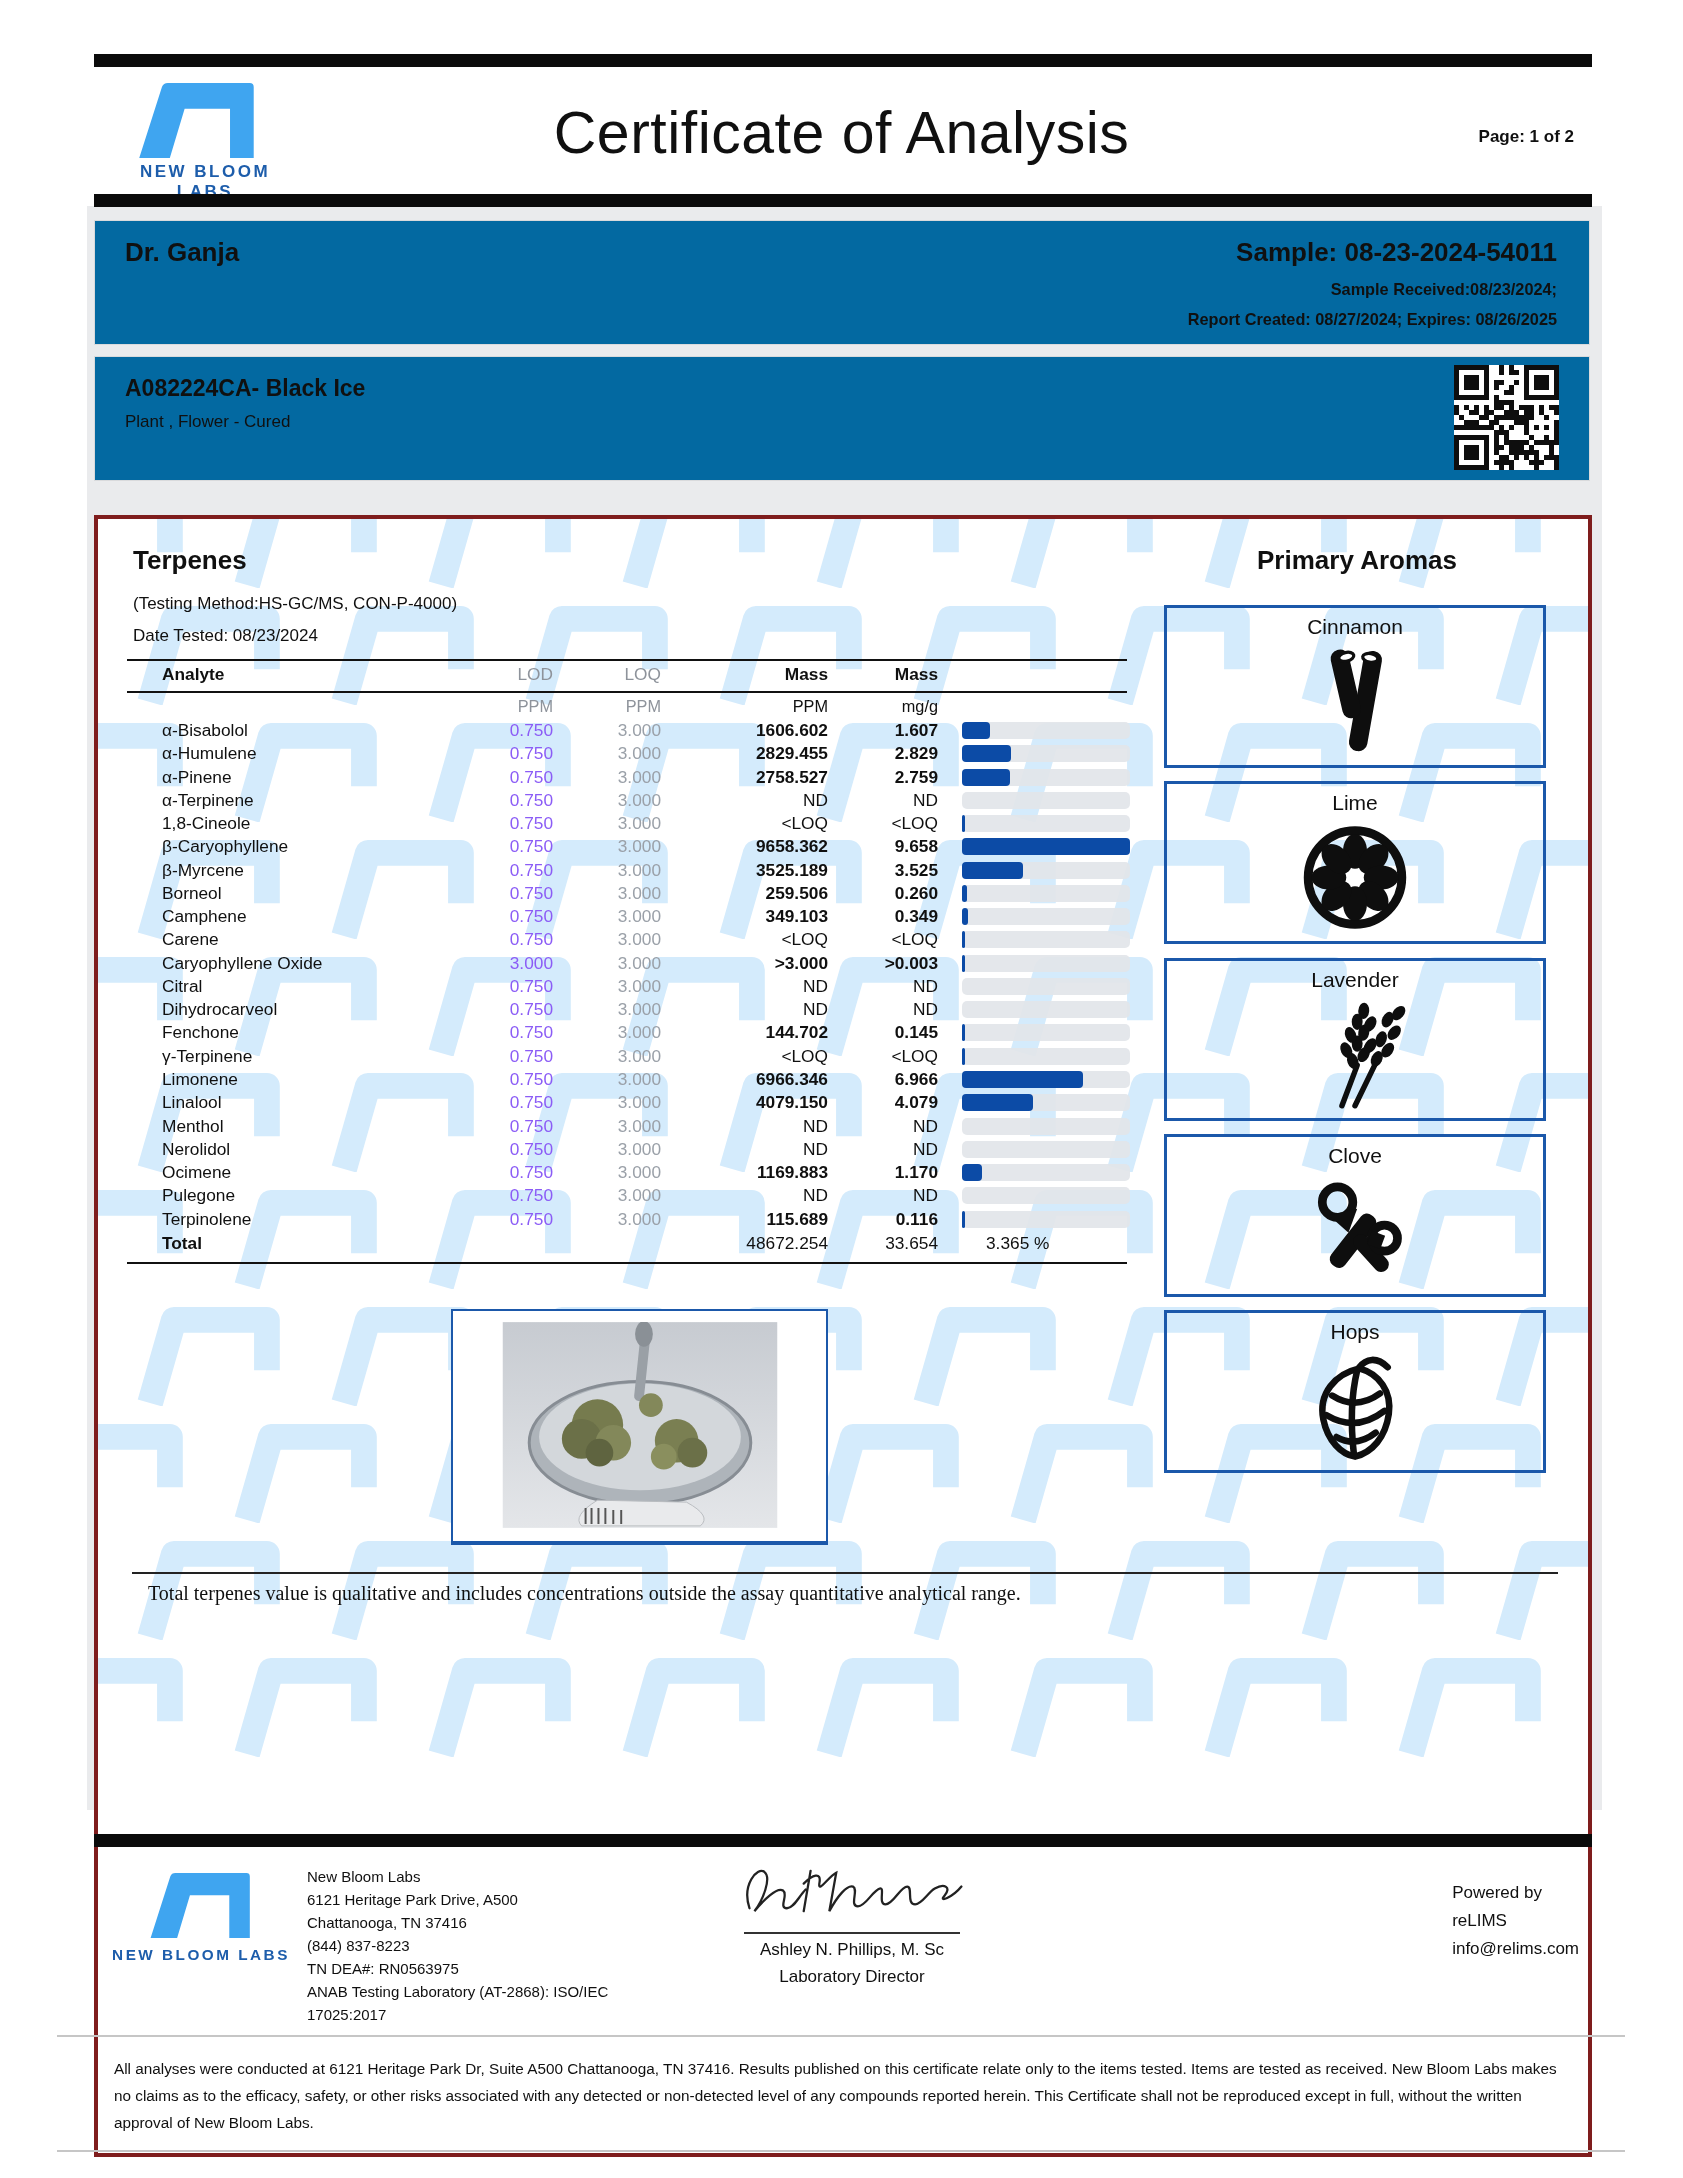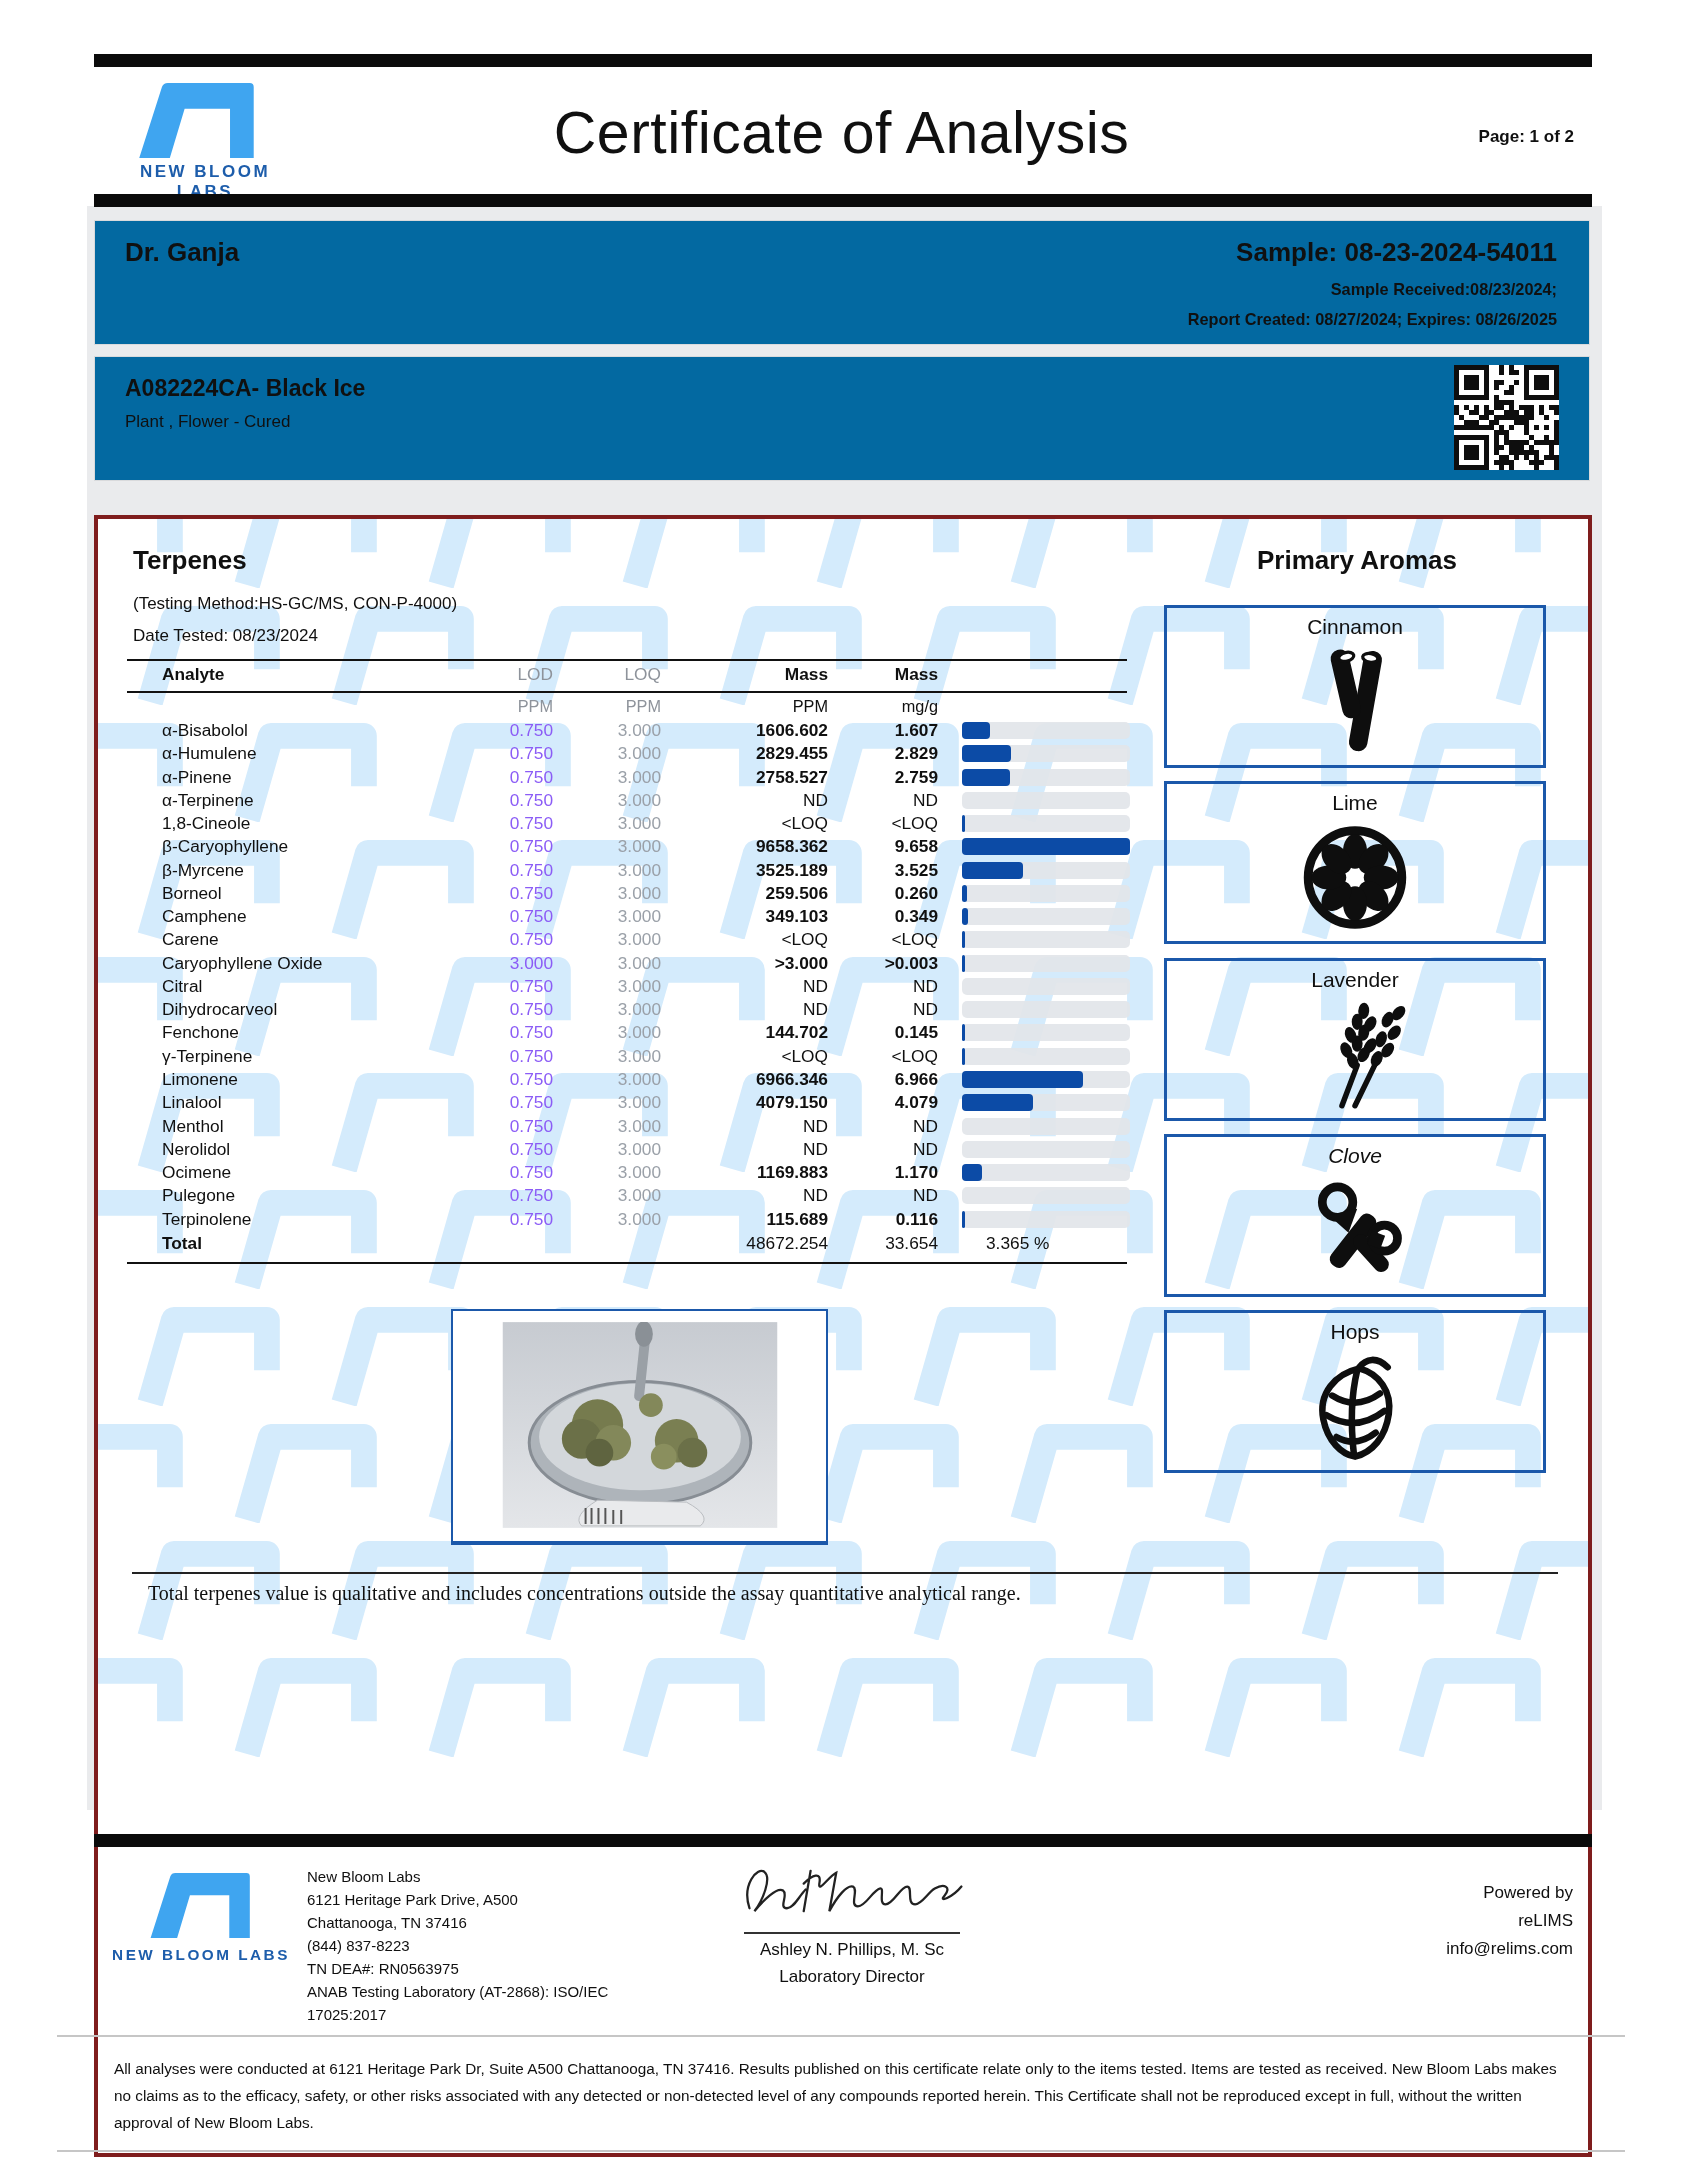--- a/index.html
+++ b/index.html
@@ -55,21 +55,21 @@
   .aicon svg{width:100%;height:100%;}
   
   .photobox{position:absolute;left:353px;top:790px;width:377px;height:236px;background:#fff;
             border:2px solid #1b58aa;border-bottom-width:4px;box-sizing:border-box;}
   .photo{position:absolute;left:50%;top:11px;transform:translateX(-50%);width:275px;height:206px;}
   
   .faddr{position:absolute;left:307px;top:1865px;font-size:15px;line-height:23px;}
   .fsig{position:absolute;left:728px;top:1857px;width:248px;text-align:center;}
   .sigline{width:216px;height:1.5px;background:#333;margin:2px auto 6px auto;}
   .signer{font-size:17px;}
-  .fpow{position:absolute;right:110px;top:1879px;text-align:right;font-size:17px;line-height:28px;}
+  .fpow{position:absolute;right:104px;top:1879px;text-align:left;font-size:17px;line-height:28px;}
   .hr{position:absolute;left:57px;width:1568px;height:1.5px;background:#c6c6c6;}
   .disclaimer{position:absolute;left:114px;top:2055px;width:1459px;font-size:15.3px;line-height:27px;}
   .qr{position:absolute;right:30px;top:8px;width:105px;height:105px;}
 </style>
 </head>
 <body>
 
 <div class="page">
 
   <div class="graycol"></div>
@@ -814,21 +814,21 @@
                   <ellipse cx="64" cy="22" rx="5" ry="7.5" fill="#0e0e0e" transform="rotate(30 64 22)"></ellipse>
                   <ellipse cx="58" cy="10" rx="5" ry="7.5" fill="#0e0e0e" transform="rotate(5 58 10)"></ellipse>
                   <ellipse cx="70" cy="54" rx="5" ry="7.5" fill="#0e0e0e" transform="rotate(25 70 54)"></ellipse>
                   <ellipse cx="80" cy="46" rx="5" ry="7.5" fill="#0e0e0e" transform="rotate(35 80 46)"></ellipse>
                   <ellipse cx="74" cy="36" rx="5" ry="7.5" fill="#0e0e0e" transform="rotate(20 74 36)"></ellipse>
                   <ellipse cx="86" cy="30" rx="5" ry="7.5" fill="#0e0e0e" transform="rotate(40 86 30)"></ellipse>
                   <ellipse cx="80" cy="18" rx="5" ry="7.5" fill="#0e0e0e" transform="rotate(25 80 18)"></ellipse>
                   <ellipse cx="90" cy="12" rx="5" ry="7.5" fill="#0e0e0e" transform="rotate(40 90 12)"></ellipse>
                 </svg></div>
             </div>
-            <div class="abox" style="top: 615px; font-style: italic;">
+            <div class="abox" style="top: 615px;">
               <div class="albl">Clove</div>
               <div class="aicon"><svg viewBox="0 0 100 100">
                   <g transform="rotate(38 48 58)">
                     <rect x="41" y="30" width="16" height="58" rx="7" fill="#0e0e0e"></rect>
                   </g>
                   <circle cx="34" cy="24" r="14" fill="none" stroke="#0e0e0e" stroke-width="8"></circle>
                   <path d="M26,36 L52,30 L44,52 Z" fill="#0e0e0e"></path>
                   <g transform="rotate(-42 64 70)">
                     <rect x="57" y="50" width="14" height="42" rx="7" fill="#0e0e0e"></rect>
                   </g>

